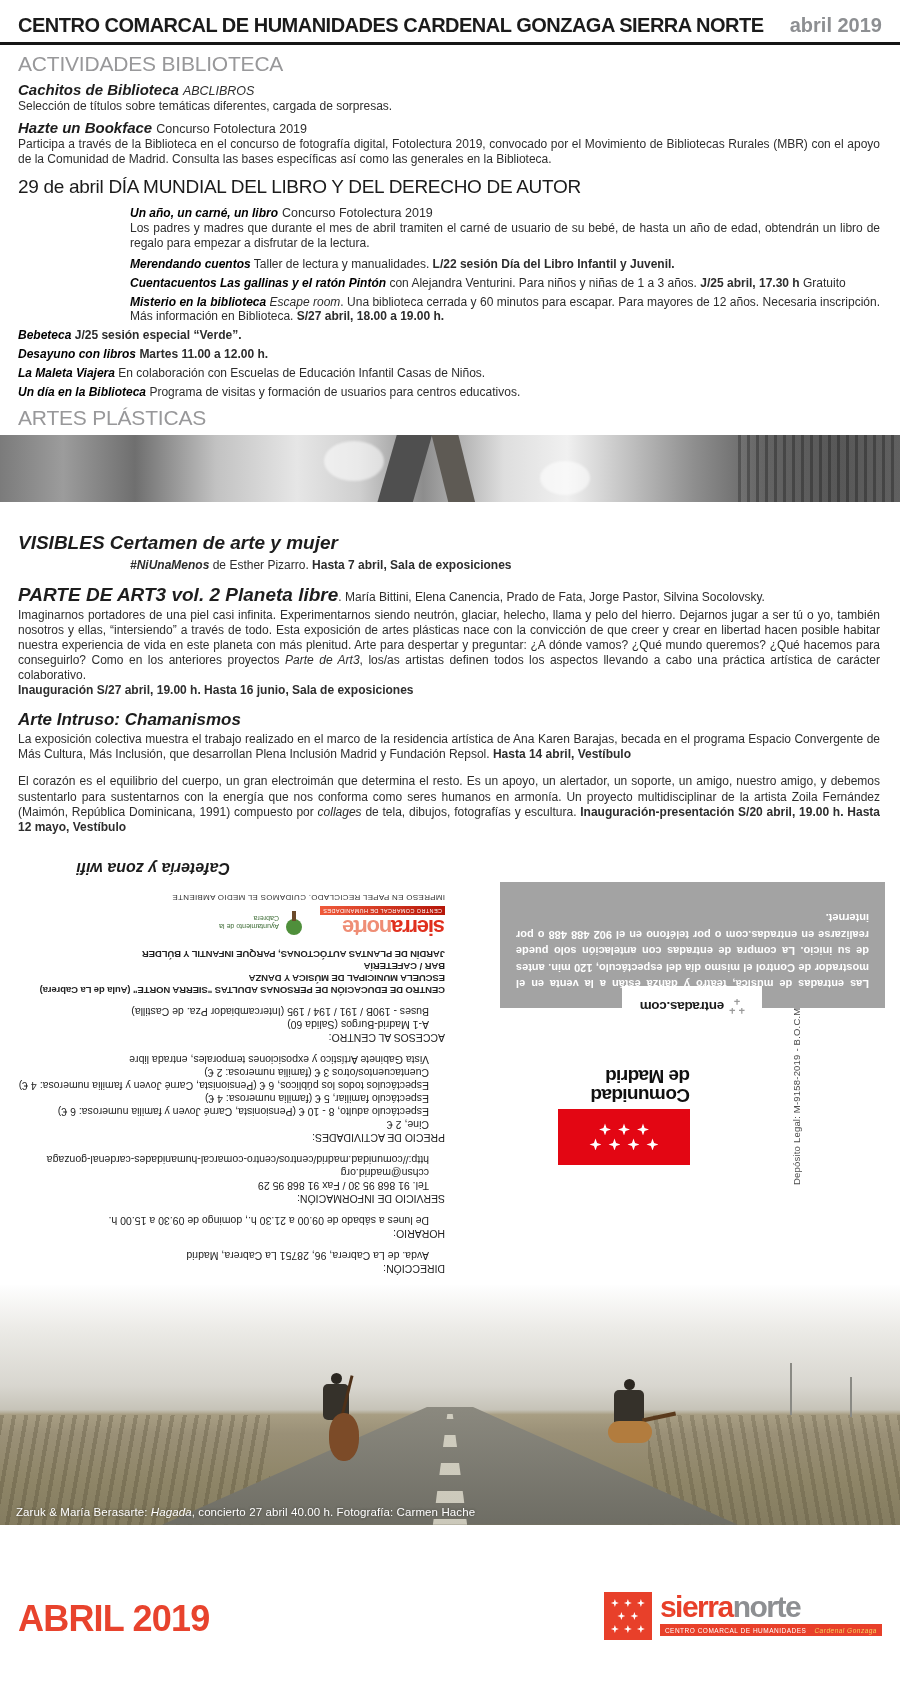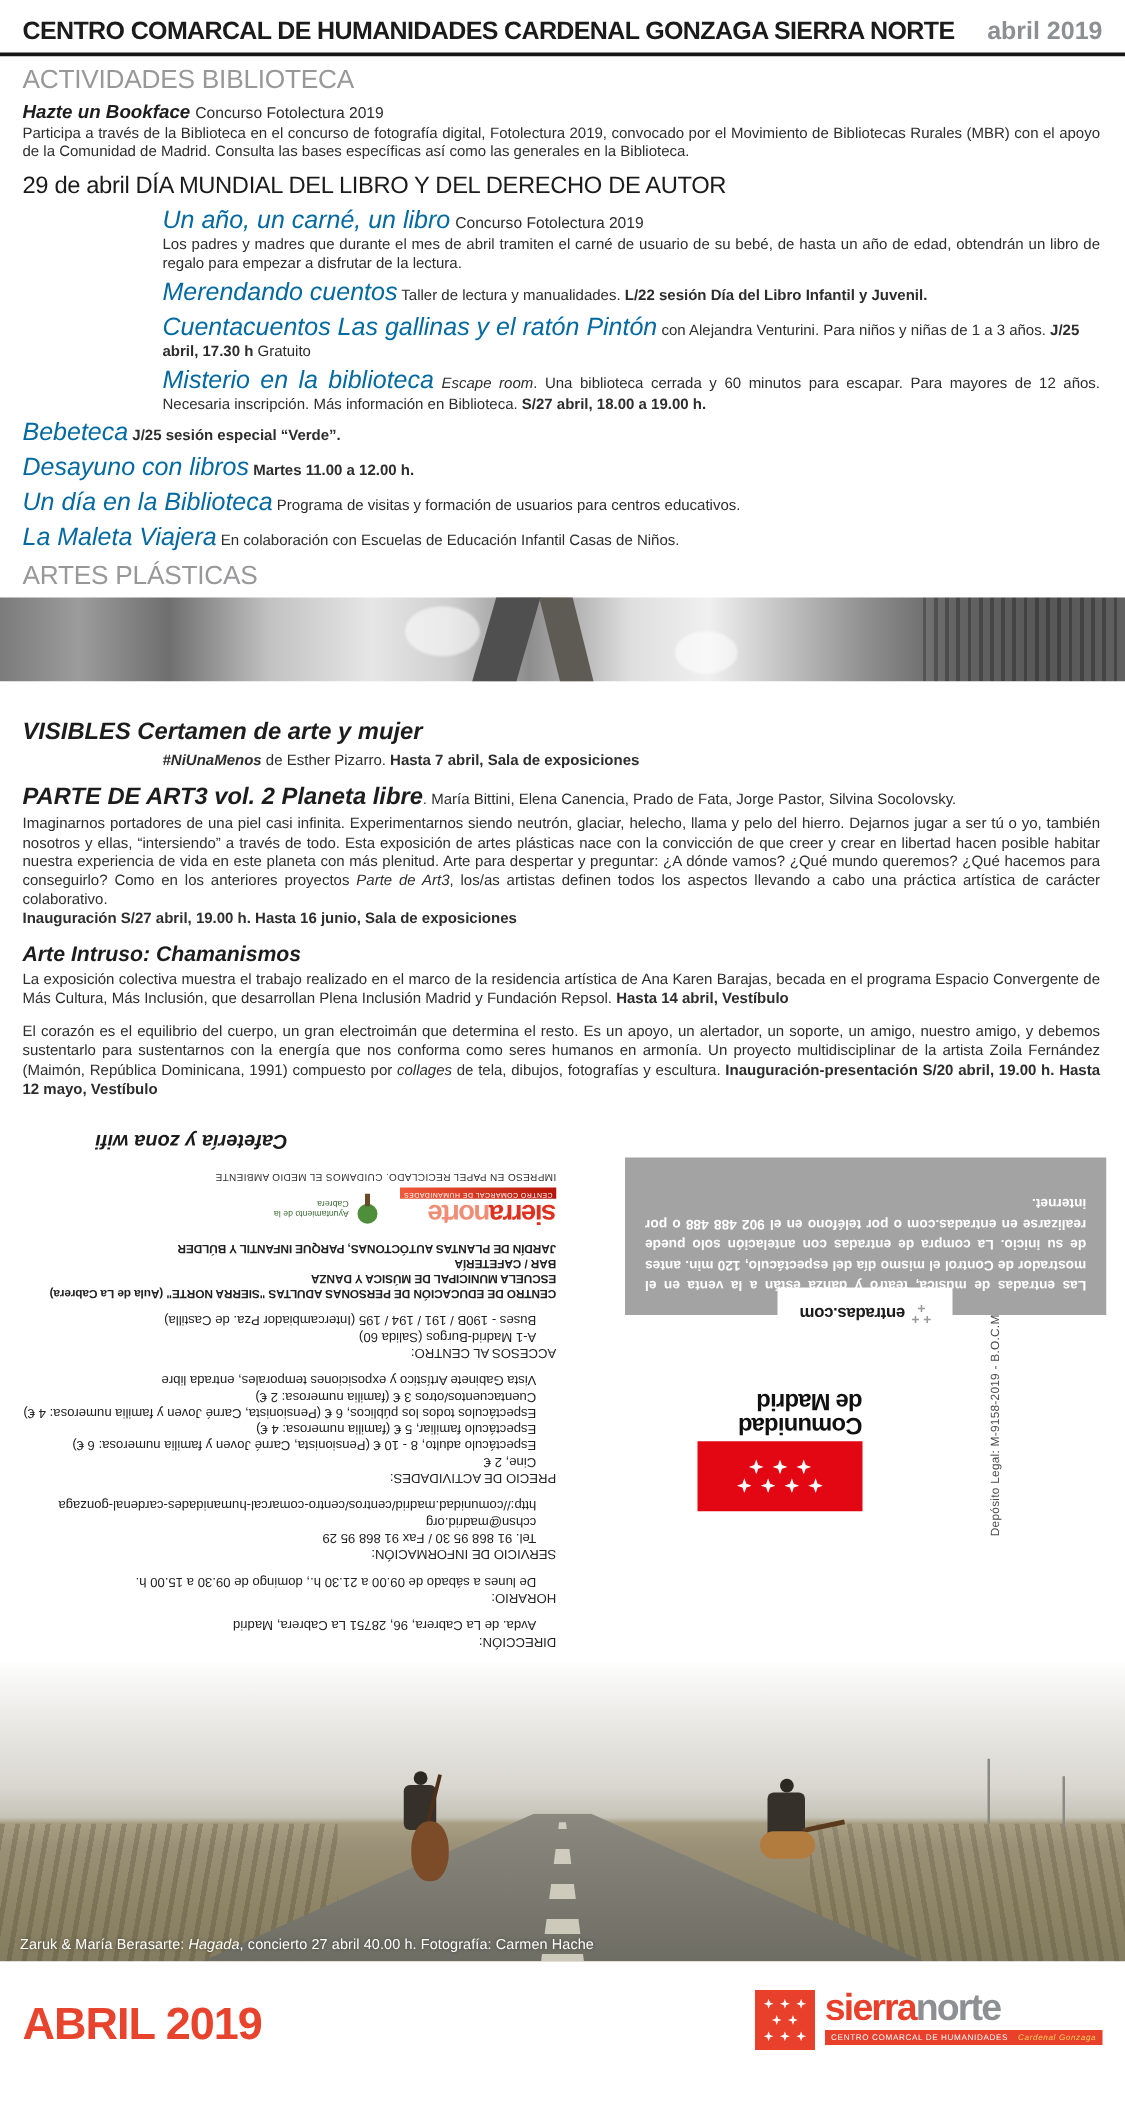--- a/index.html
+++ b/index.html
@@ -7,21 +7,21 @@
         font-family:"Liberation Sans","DejaVu Sans",sans-serif;color:#2d2d2d;}
   
   .hdr{display:flex;justify-content:space-between;align-items:flex-end;
        padding:14px 18px 5px;border-bottom:3px solid #161616;}
   .hdr-title{font-size:20px;font-weight:bold;letter-spacing:-0.5px;color:#1b1b1b;}
   .hdr-date{font-size:20px;font-weight:bold;color:#8d8f92;}
   .inner{padding:0 20px 0 18px;}
   .sec{font-size:21px;color:#98989a;letter-spacing:-0.2px;margin:7px 0 3px;font-weight:400;}
   .it{margin:5px 0 0;}
   .t15{font-weight:bold;font-style:italic;font-size:15px;color:#1d1d1d;}
-  .t16{font-weight:normal;font-style:italic;font-size:20px;color:#0369a1;}
+  .t16{font-weight:bold;font-style:italic;font-size:12px;color:#000000;}
   .t17{font-weight:bold;font-style:italic;font-size:17px;color:#1d1d1d;}
   .t19{font-weight:bold;font-style:italic;font-size:19px;color:#1d1d1d;}
   .sub{font-size:12.5px;margin-left:4px;}
   .subi{font-size:12.5px;font-style:italic;margin-left:4px;}
   .desc{font-size:12px;line-height:1.26;color:#2e2e2e;}
   .just{text-align:justify;}
   .ind{margin-left:112px;}
   .day-h{font-size:19px;letter-spacing:-0.3px;color:#1b1b1b;margin:9px 0 4px;font-weight:400;}
   .b{font-weight:bold;} .i{font-style:italic;}
   .line12{font-size:12px;}
@@ -119,20 +119,24 @@
 
   <div class="hdr">
     <span class="hdr-title">CENTRO COMARCAL DE HUMANIDADES CARDENAL GONZAGA SIERRA NORTE</span>
     <span class="hdr-date">abril 2019</span>
   </div>
 
   <div class="inner">
 
     <div class="sec">ACTIVIDADES BIBLIOTECA</div>
 
+    <div class="it">
+      <span class="t15">Cachitos de Biblioteca</span><span class="subi">ABCLIBROS</span>
+      <div class="desc">Selección de títulos sobre temáticas diferentes, cargada de sorpresas.</div>
+    </div>
 
     <div class="it">
       <span class="t15">Hazte un Bookface</span><span class="sub">Concurso Fotolectura 2019</span>
       <div class="desc just">Participa a través de la Biblioteca en el concurso de fotografía digital, Fotolectura 2019, convocado por el Movimiento de Bibliotecas Rurales (MBR) con el apoyo de la Comunidad de Madrid. Consulta las bases específicas así como las generales en la Biblioteca.</div>
     </div>
 
     <div class="day-h">29 de abril DÍA MUNDIAL DEL LIBRO Y DEL DERECHO DE AUTOR</div>
 
     <div class="it ind">
       <span class="t16">Un año, un carné, un libro</span><span class="sub">Concurso Fotolectura 2019</span>
@@ -156,26 +160,26 @@
 
     <div class="it line12">
       <span class="t16">Bebeteca</span>
       <span class="b">J/25 sesión especial “Verde”.</span>
     </div>
     <div class="it line12">
       <span class="t16">Desayuno con libros</span>
       <span class="b">Martes 11.00 a 12.00 h.</span>
     </div>
     <div class="it line12">
+      <span class="t16">La Maleta Viajera</span>
+      <span>En colaboración con Escuelas de Educación Infantil Casas de Niños.</span>
+    </div>
+    <div class="it line12">
       <span class="t16">Un día en la Biblioteca</span>
       <span>Programa de visitas y formación de usuarios para centros educativos.</span>
-    </div>
-    <div class="it line12">
-      <span class="t16">La Maleta Viajera</span>
-      <span>En colaboración con Escuelas de Educación Infantil Casas de Niños.</span>
     </div>
 
     <div class="sec">ARTES PLÁSTICAS</div>
   </div>
 
   <div class="strip">
     <div class="blob" style="left:36%;top:10%;width:60px;height:40px;"></div>
     <div class="blob" style="left:60%;top:40%;width:50px;height:34px;"></div>
     <div class="band band1"></div>
     <div class="band band2"></div>

